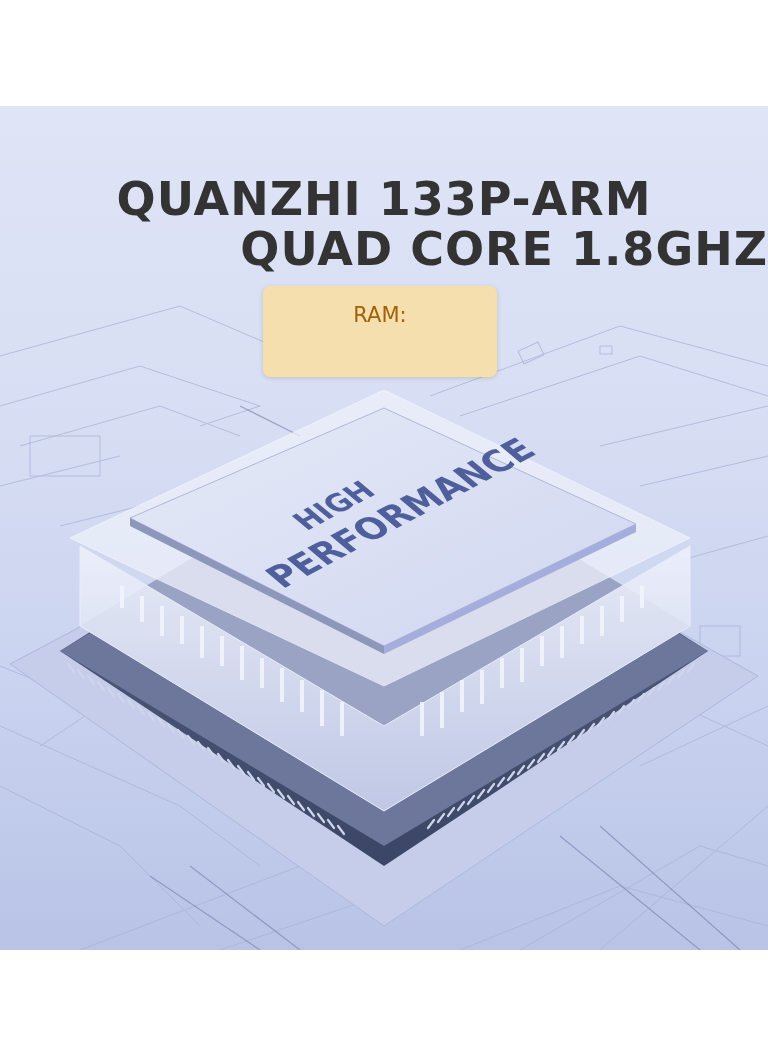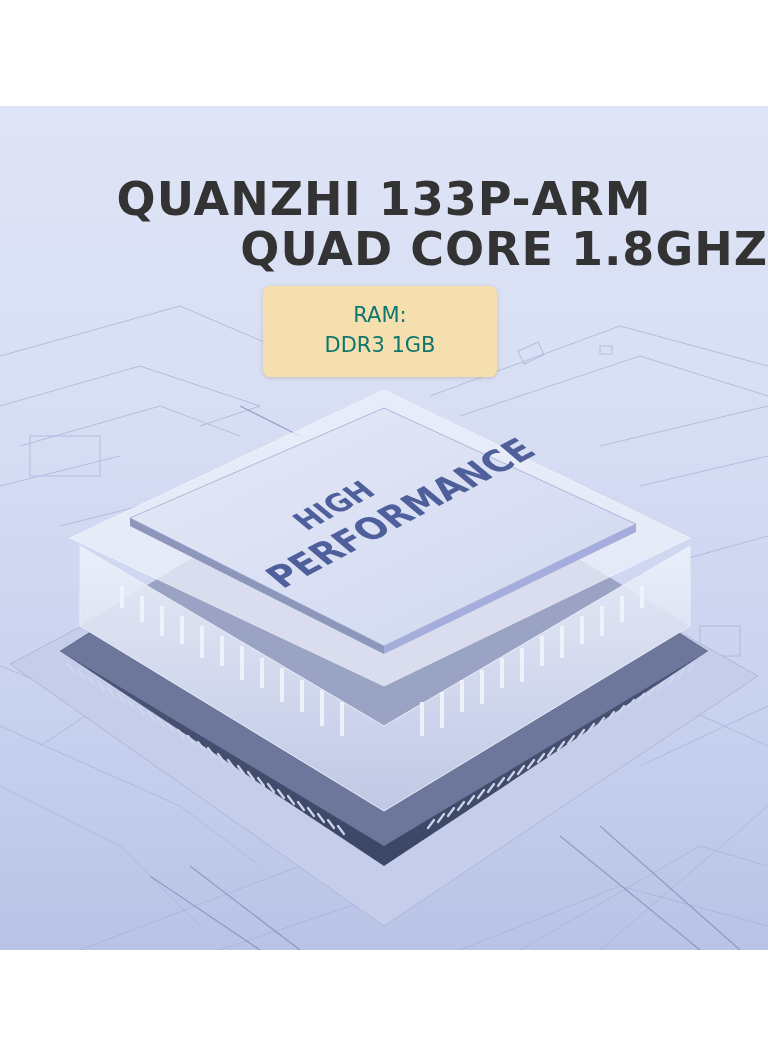--- a/index.html
+++ b/index.html
@@ -5,21 +5,21 @@
   html, body { margin:0; padding:0; background:#ffffff; }
   body { width:768px; height:1048px; position:relative; overflow:hidden; font-family:"Liberation Sans", sans-serif; }
   .banner { position:absolute; left:0; top:106px; width:768px; height:844px; overflow:hidden;
     background: linear-gradient(180deg, #dfe4f6 0%, #d8dff4 35%, #c9d2ef 70%, #b8c3e6 100%); }
   .banner svg.bg { position:absolute; left:0; top:0; }
   .title { position:absolute; left:0; width:768px; text-align:center; color:#333333;
     font-family:"DejaVu Sans", sans-serif; font-weight:bold; font-size:46px; letter-spacing:1px; line-height:50px; }
   .title.l1 { top:68px; }
   .title.l2 { top:118px;text-align:right; }
   .ram-box { position:absolute; left:263px; top:180px; width:234px; height:91px; background:#f5dfae;
-    border-radius:7px; box-shadow:0 1px 4px rgba(120,100,60,0.25); text-align:center; color:#0f766e;
+    border-radius:7px; box-shadow:0 1px 4px rgba(120,100,60,0.25); text-align:center; color:#a16207;
     font-family:"DejaVu Sans", sans-serif; font-size:21px; }
   .ram-box .l { display:block; line-height:30px; }
   .ram-box .l1 { margin-top:14px; }
   .chip-label { position:absolute; left:0; top:0; }
 </style>
 </head>
 <body>
 
 <div class="banner">
   <svg class="bg" width="768" height="844" viewBox="0 0 768 844">
@@ -180,15 +180,14 @@
       <text x="-40" y="-18" font-size="28">HIGH</text>
       <text x="0" y="22" font-size="34">PERFORMANCE</text>
     </g>
   </svg>
 
   <div class="title l1">QUANZHI 133P-ARM</div>
   <div class="title l2">QUAD CORE 1.8GHZ</div>
 
   <div class="ram-box">
     <span class="l l1">RAM:</span>
-    <span class="l">DDR3 1GB</span>
   </div>
 </div>
 
 </body></html>

